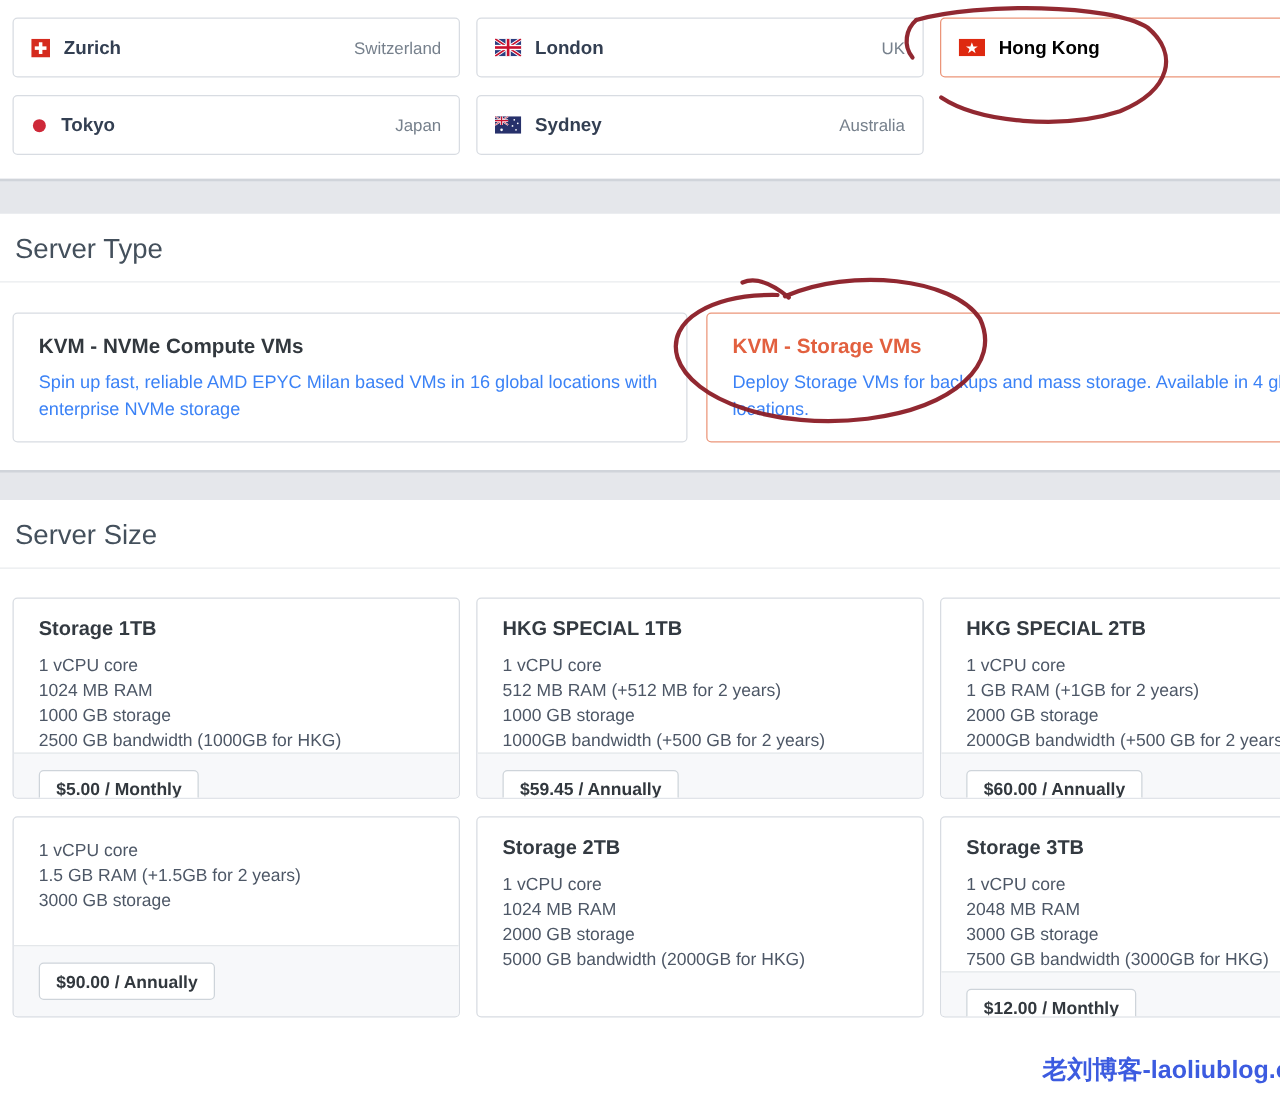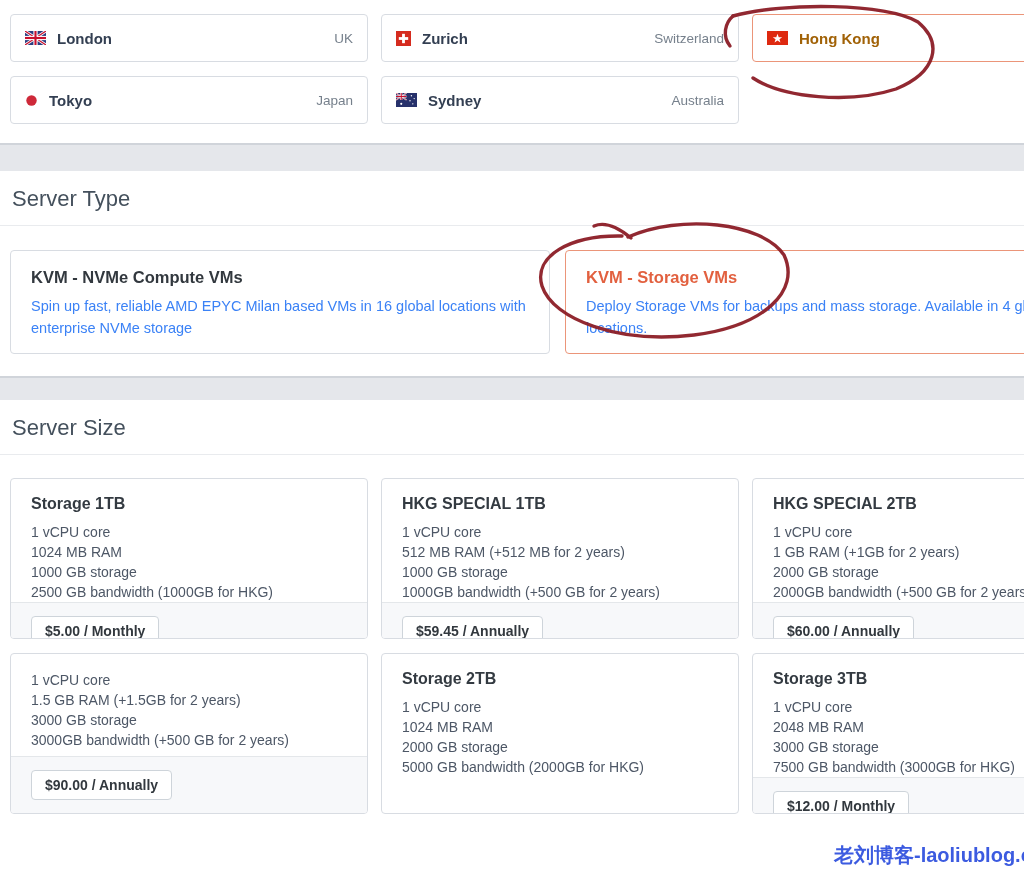--- a/index.html
+++ b/index.html
@@ -16,21 +16,21 @@
     display:grid;grid-template-columns:repeat(3,358px);
     gap:14px 13px;padding-left:10px;
   }
   .loc-card{
     box-sizing:border-box;height:48px;border:1px solid #d8dce2;border-radius:4px;
     background:#fff;display:flex;align-items:center;padding:0 14px;cursor:pointer;
   }
   .loc-card.selected{border-color:#eb9579;}
   .loc-card .flag{display:flex;align-items:center;margin-right:11px;flex:0 0 auto;}
   .loc-name{font-size:15px;font-weight:bold;color:#333f52;}
-  .loc-card.selected .loc-name{color:#a16207;}
+  .loc-card.selected .loc-name{color:#000000;}
   .loc-country{margin-left:auto;font-size:13.5px;color:#76808c;}
 
   
   .band{background:#e5e7eb;border-top:2px solid #d0d4da;}
   .band1{height:26px;margin-top:19px;}
   .band2{height:22px;margin-top:22px;}
 
   
   .section-title{
     margin:15px 0 0 0;padding-left:12px;font-size:22px;line-height:26px;
@@ -83,47 +83,47 @@
     position:absolute;left:834px;top:842px;z-index:6;pointer-events:none;
     font-size:20px;font-weight:bold;color:#3c5be0;white-space:nowrap;
   }
 </style>
 </head>
 <body>
 
 <div class="page">
 
   <div class="loc-grid">
+
+    <div class="loc-card">
+      <span class="flag">
+        <svg width="15" height="15" viewBox="0 0 32 32">
+          <rect width="32" height="32" fill="#d52b1e"></rect>
+          <rect x="13" y="6" width="6" height="20" fill="#ffffff"></rect>
+          <rect x="6" y="13" width="20" height="6" fill="#ffffff"></rect>
+        </svg>
+      </span>
+      <span class="loc-name">Zurich</span>
+      <span class="loc-country">Switzerland</span>
+    </div>
 
     <div class="loc-card">
       <span class="flag">
         <svg width="21" height="14" viewBox="0 0 60 40">
           <rect width="60" height="40" fill="#2b3d80"></rect>
           <path d="M0,0 L60,40 M60,0 L0,40" stroke="#ffffff" stroke-width="8"></path>
           <path d="M0,0 L60,40 M60,0 L0,40" stroke="#c8102e" stroke-width="3.5"></path>
           <rect x="24" width="12" height="40" fill="#ffffff"></rect>
           <rect y="14" width="60" height="12" fill="#ffffff"></rect>
           <rect x="27" width="6" height="40" fill="#c8102e"></rect>
           <rect y="17" width="60" height="6" fill="#c8102e"></rect>
         </svg>
       </span>
       <span class="loc-name">London</span>
       <span class="loc-country">UK</span>
-    </div>
-
-    <div class="loc-card">
-      <span class="flag">
-        <svg width="15" height="15" viewBox="0 0 32 32">
-          <rect width="32" height="32" fill="#d52b1e"></rect>
-          <rect x="13" y="6" width="6" height="20" fill="#ffffff"></rect>
-          <rect x="6" y="13" width="20" height="6" fill="#ffffff"></rect>
-        </svg>
-      </span>
-      <span class="loc-name">Zurich</span>
-      <span class="loc-country">Switzerland</span>
     </div>
 
     <div class="loc-card selected">
       <span class="flag">
         <svg width="21" height="14" viewBox="0 0 60 40">
           <rect width="60" height="40" fill="#de2910"></rect>
           <path d="M30,8 L33.5,17.5 L43.5,17.5 L35.5,23.5 L38.5,33 L30,27 L21.5,33 L24.5,23.5 L16.5,17.5 L26.5,17.5 Z" fill="#ffffff"></path>
         </svg>
       </span>
       <span class="loc-name">Hong Kong</span>
@@ -224,21 +224,20 @@
       <div class="size-footer">
         <button class="price-btn">$60.00 / Annually</button>
       </div>
     </div>
 
     <div class="size-card">
       <div class="size-body">
         <div class="spec-line">1 vCPU core</div>
         <div class="spec-line">1.5 GB RAM (+1.5GB for 2 years)</div>
         <div class="spec-line">3000 GB storage</div>
-        <div class="spec-line">3000GB bandwidth (+500 GB for 2 years)</div>
       </div>
       <div class="size-footer">
         <button class="price-btn">$90.00 / Annually</button>
       </div>
     </div>
 
     <div class="size-card">
       <div class="size-body">
         <div class="size-title">Storage 2TB</div>
         <div class="spec-line">1 vCPU core</div>

